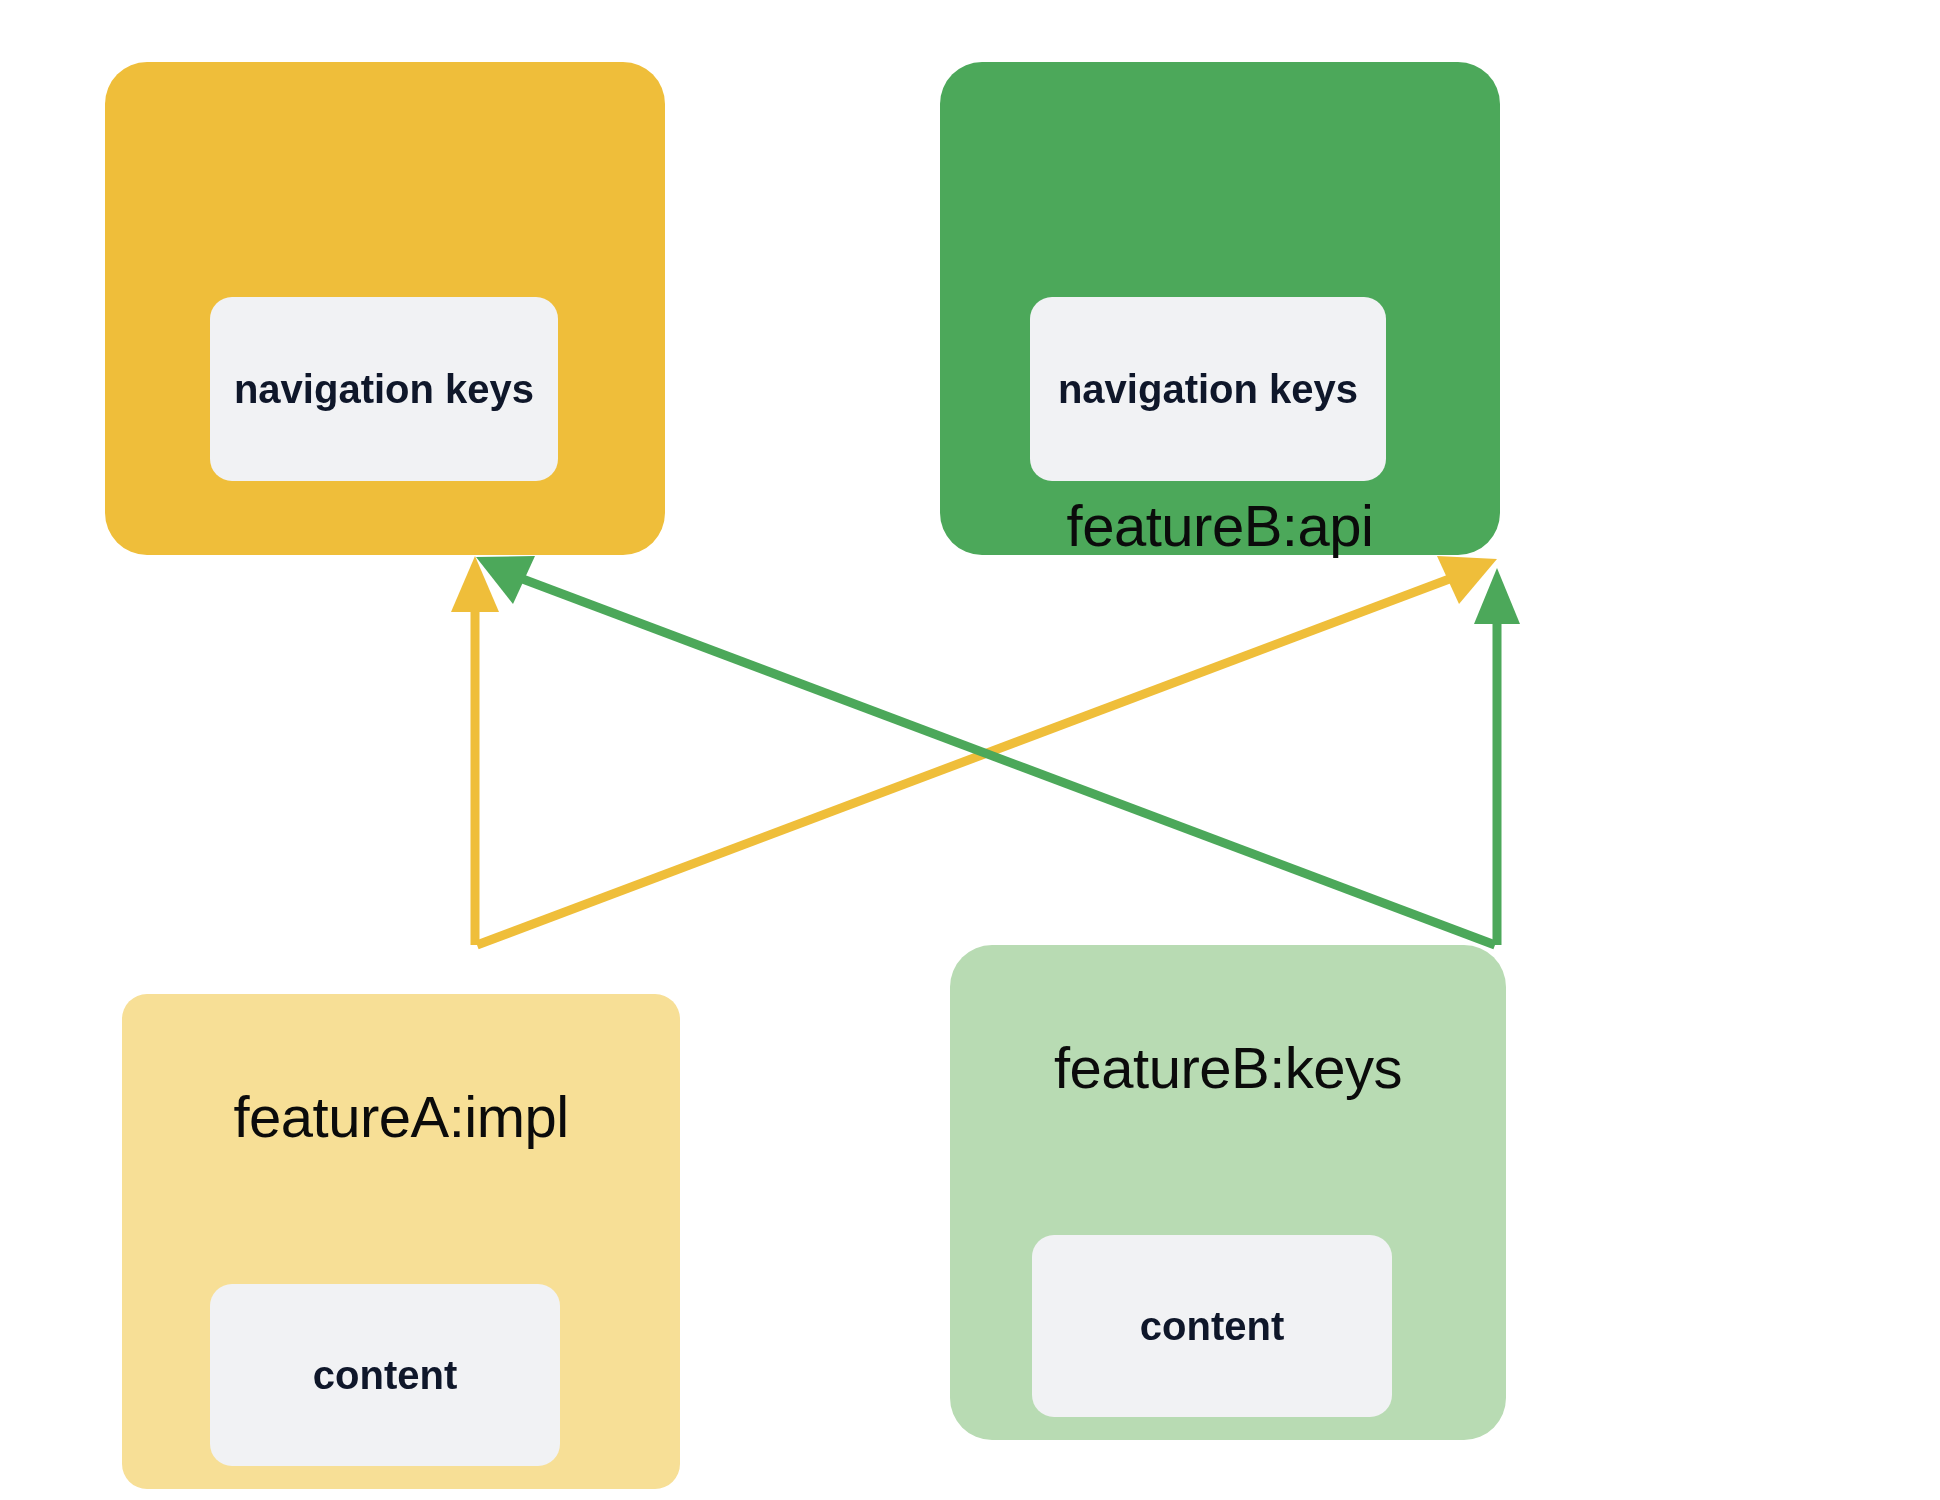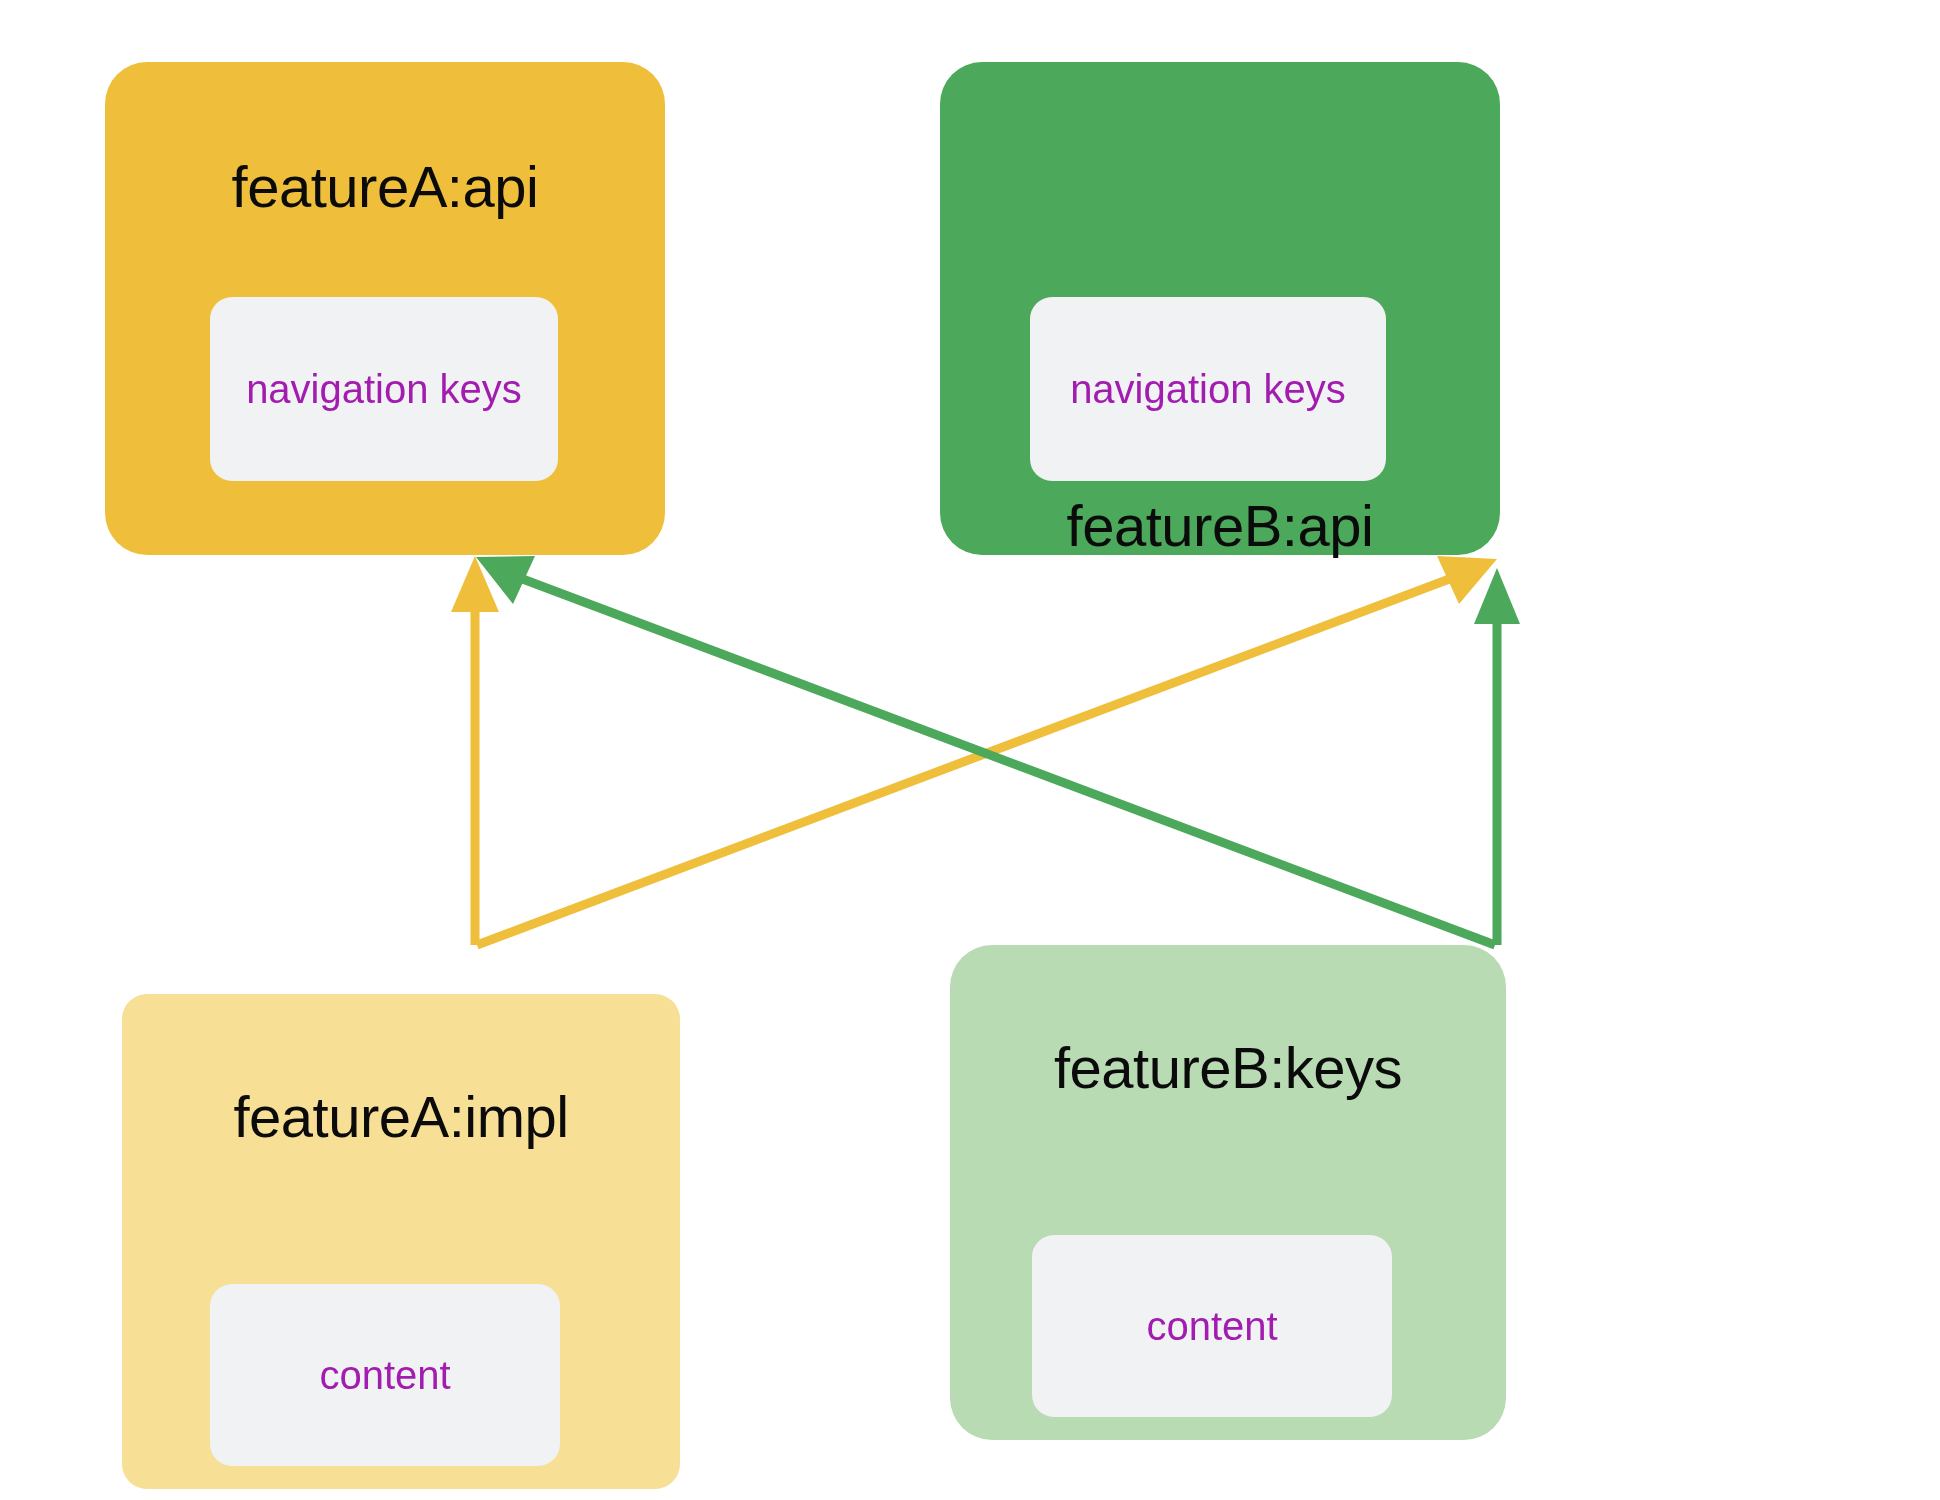--- a/index.html
+++ b/index.html
@@ -40,22 +40,22 @@
     background: #F1F2F4;
     border-radius: 22px;
     box-sizing: border-box;
     display: flex;
     align-items: center;
     justify-content: center;
   }
   .inner-label {
     font-size: 40px;
     line-height: 1;
-    color: #a21caf;
-    font-weight: 400;
+    color: #0f172a;
+    font-weight: 700;
     white-space: nowrap;
   }
   #edges {
     position: absolute;
     left: 0;
     top: 0;
     width: 1940px;
     height: 1500px;
     pointer-events: none;
   }
@@ -97,21 +97,20 @@
       <polygon points="1497,568 1474,624 1520,624" fill="#4CA85A"></polygon>
     </g>
 
     <g>
       <line x1="1495" y1="945" x2="520" y2="578" stroke="#4CA85A" stroke-width="9"></line>
       <polygon points="476,557 535,556 513,604" fill="#4CA85A"></polygon>
     </g>
   </svg>
 
   <div class="module" id="node-featureA-api" style="background:#EFBE3A">
-    <div class="module-title">featureA:api</div>
     <div class="inner-box" id="box-a-api">
       <span class="inner-label">navigation keys</span>
     </div>
   </div>
 
   <div class="module" id="node-featureB-api" style="background:#4CA85A">
     <div class="module-title">featureB:api</div>
     <div class="inner-box" id="box-b-api">
       <span class="inner-label">navigation keys</span>
     </div>

